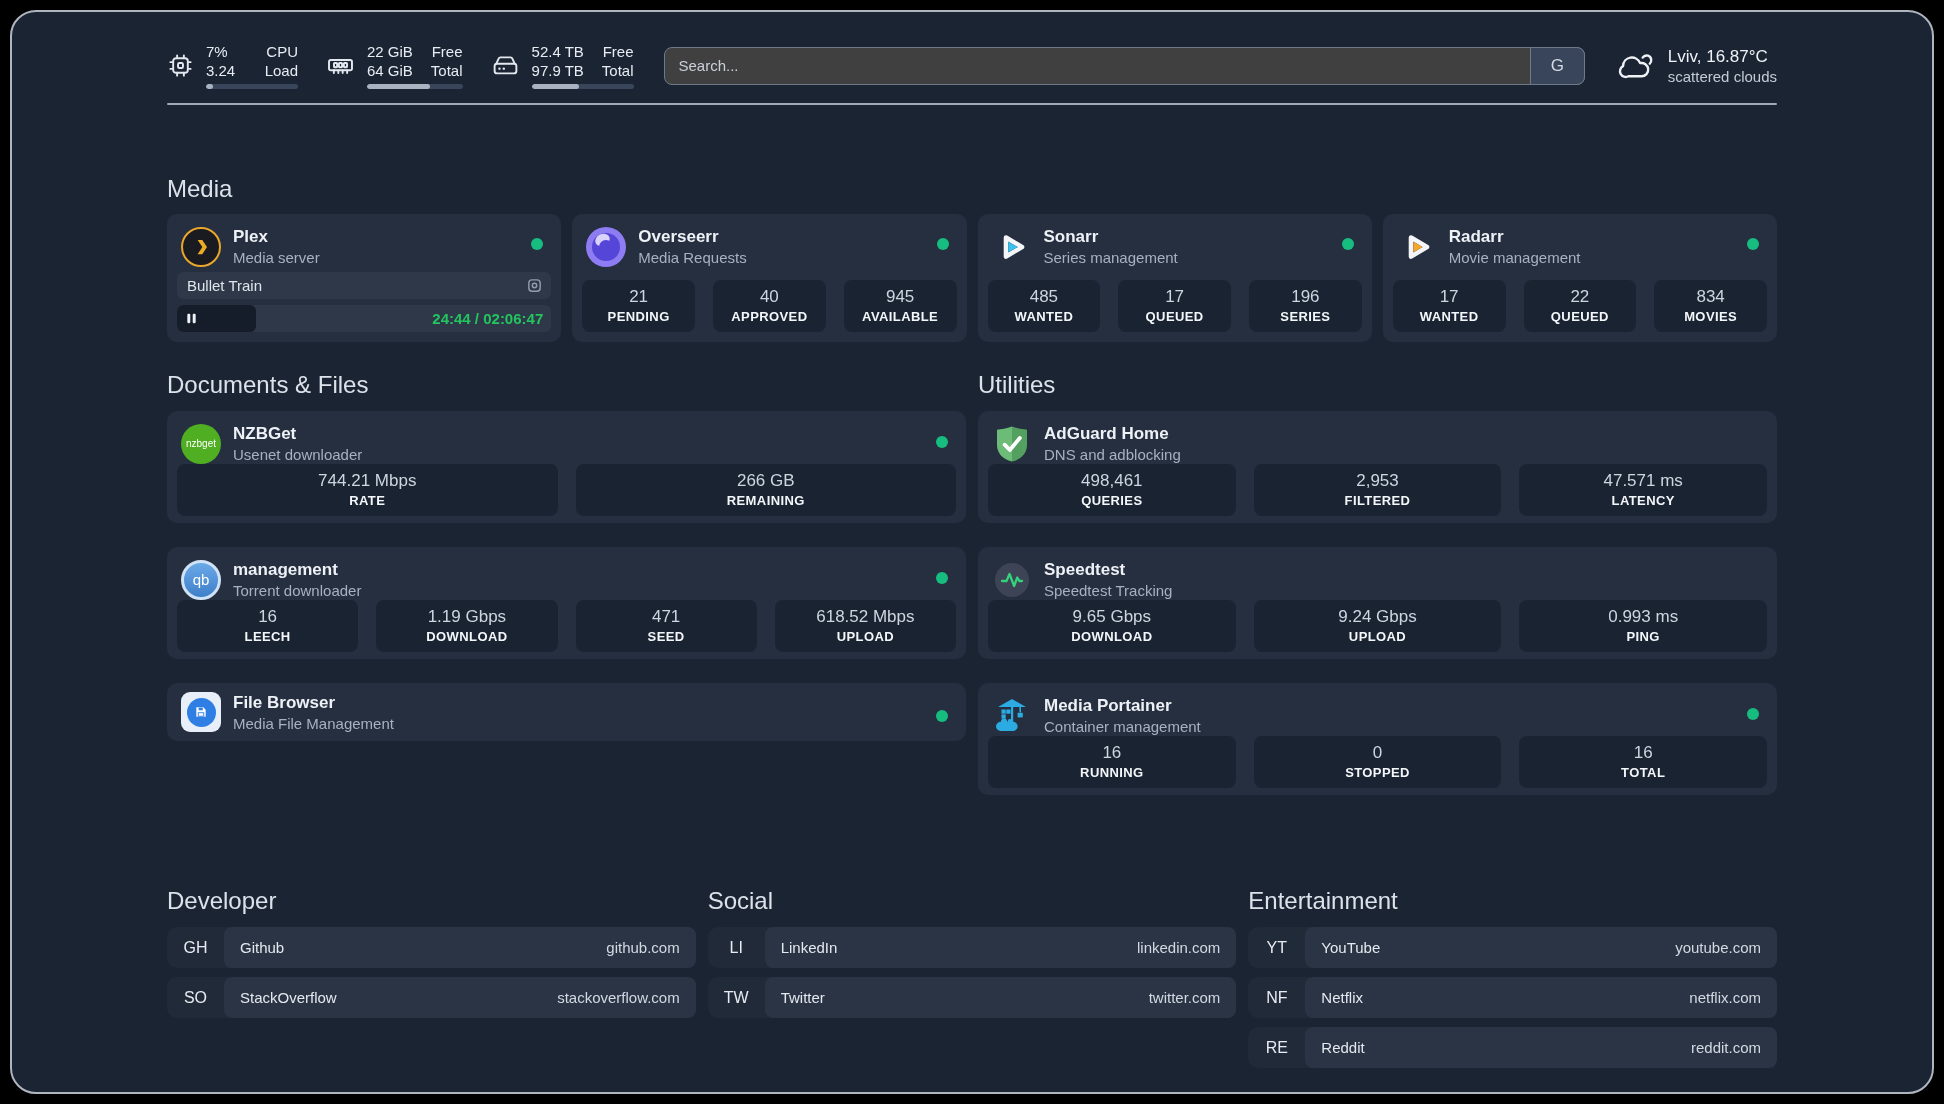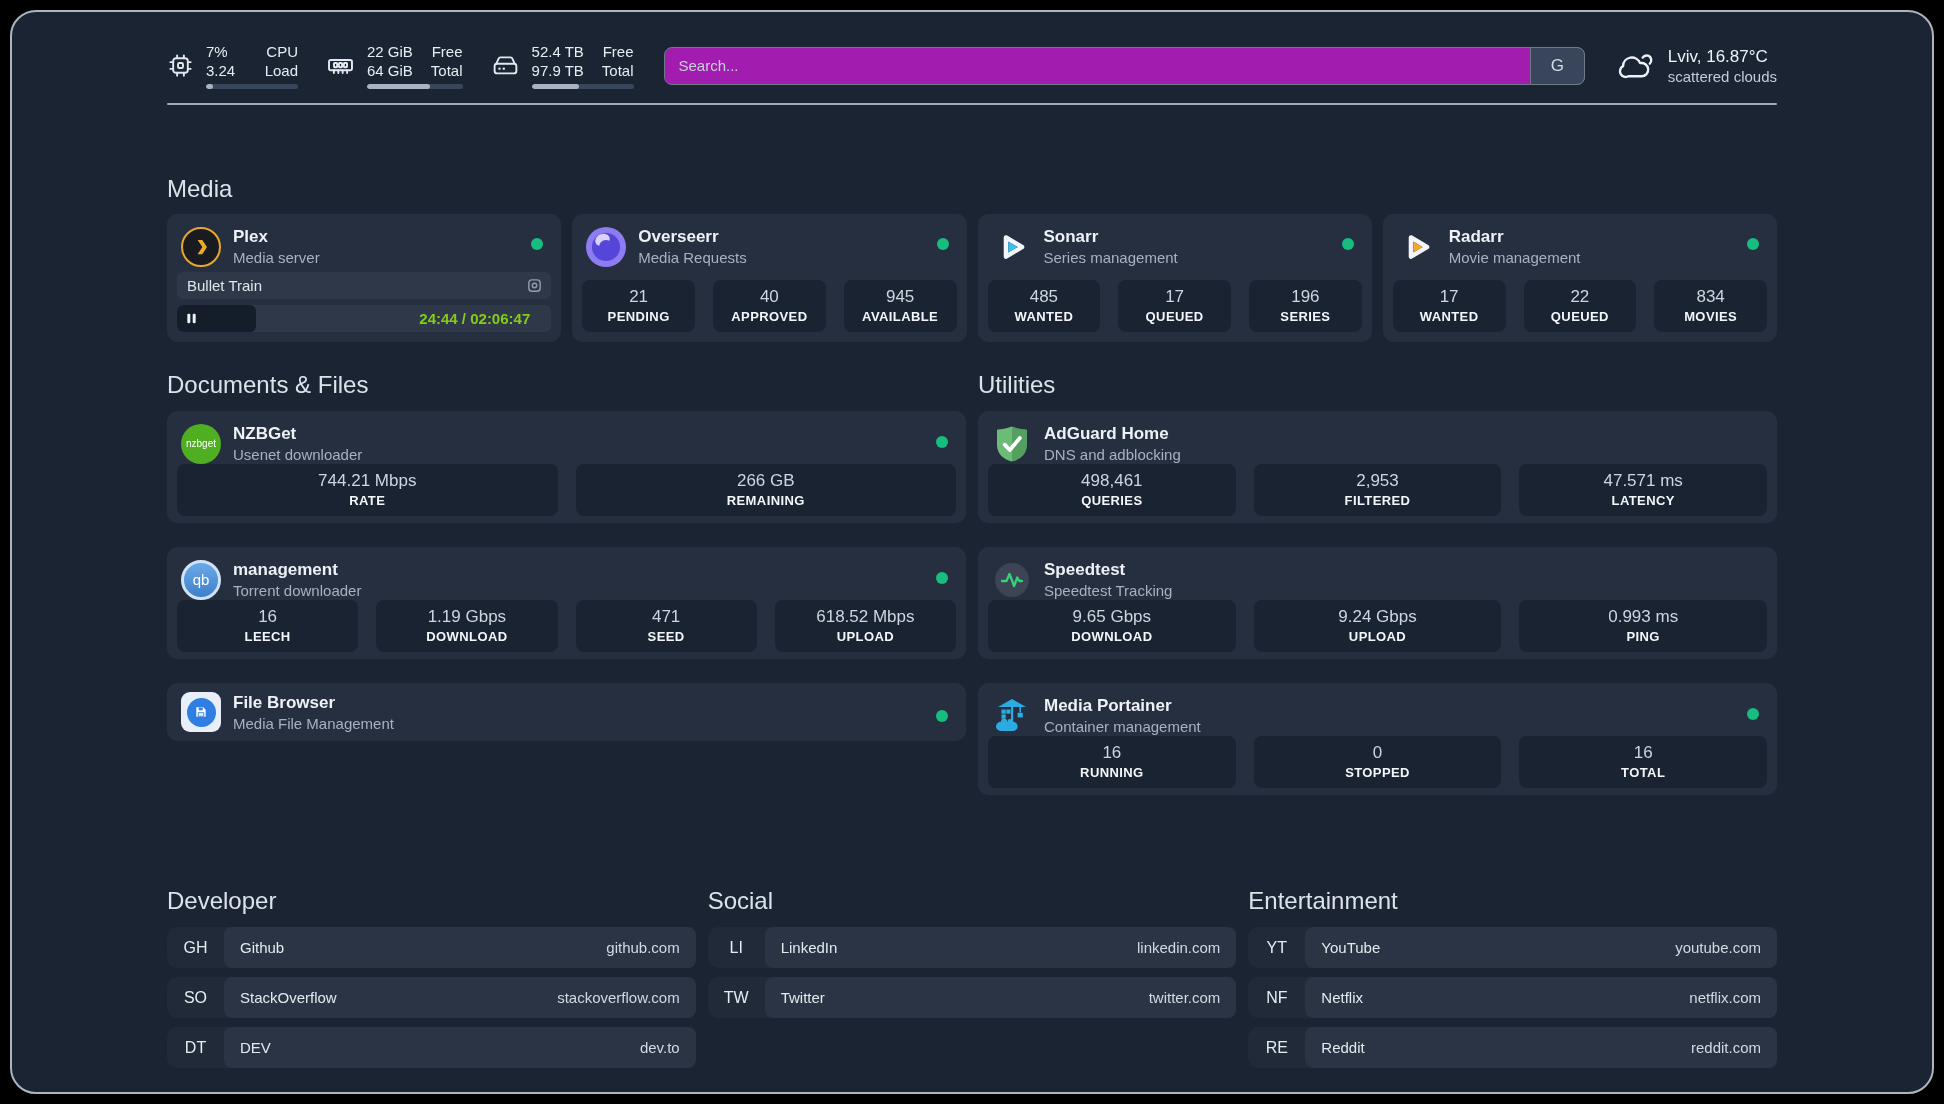--- a/index.html
+++ b/index.html
@@ -16,21 +16,21 @@
   .res-icon { margin-right:12px; display:flex; align-items:center; }
   .res-body { display:flex; flex-direction:column; }
   .res-cols { display:flex; justify-content:space-between; gap:18px; min-width:92px; }
   .res-col { display:flex; flex-direction:column; }
   .res-col.right { text-align:right; }
   .res-col span { font-size:15px; line-height:19px; color:#e7ecf3; }
   .bar { margin-top:4px; height:5px; border-radius:3px; background:#39455a; overflow:hidden; }
   .bar-fill { height:100%; background:#a9b2c0; border-radius:3px; }
 
   .search { flex:1; position:relative; height:38px; margin-right:32px; }
-  .search input { width:100%; height:100%; background:#a21caf; border:1.5px solid #6e7a8a;
+  .search input { width:100%; height:100%; background:#404040; border:1.5px solid #6e7a8a;
     border-radius:8px; padding:0 70px 0 14px; font-size:15px; color:#e7ecf3; outline:none;
     font-family:"Liberation Sans", sans-serif; }
   .search input::placeholder { color:#c9d0da; }
   .g-btn { position:absolute; right:0; top:0; bottom:0; width:55px; background:#39455a;
     border:1.5px solid #6e7a8a; border-radius:0 8px 8px 0; display:flex; align-items:center;
     justify-content:center; font-size:17px; color:#d5dbe4; cursor:pointer; }
 
   .weather { display:flex; align-items:center; gap:13px; }
   .w1 { font-size:17px; color:#eef2f7; line-height:21px; }
   .w2 { font-size:15px; color:#c3cbd6; line-height:19px; }
@@ -87,21 +87,21 @@
 
   
   .player { margin:0 10px 10px 10px; }
   .player-title-row { height:27px; background:#2e3848; border-radius:6px; display:flex;
     align-items:center; padding:0 8px 0 10px; }
   .player-title-row .pt { flex:1; font-size:15px; color:#dfe5ec; }
   .player-progress { position:relative; margin-top:6px; height:27px; background:#2e3848;
     border-radius:6px; overflow:hidden; }
   .pp-fill { position:absolute; left:0; top:0; bottom:0; background:#151d2a; border-radius:6px;
     display:flex; align-items:center; padding-left:8px; }
-  .ptime { position:absolute; right:21px; top:0; line-height:27px; font-size:15px; font-weight:700; color:#84cc16; }
+  .ptime { position:absolute; right:8px; top:0; line-height:27px; font-size:15px; font-weight:700; color:#22c55e; }
 
   
   .bookmarks-row { display:flex; gap:12px; margin-top:92px; }
   .bm-col { flex:1; min-width:0; }
   .bm-col .section-title { margin-bottom:12px; }
   .bm-list { display:flex; flex-direction:column; gap:9px; }
   .bm-item { height:41px; background:#202a39; border-radius:10px; display:flex; align-items:stretch; cursor:pointer; }
   .bm-abbr { width:57px; flex:0 0 57px; display:flex; align-items:center; justify-content:center;
     font-size:16px; color:#e8ecf2; }
   .bm-main { flex:1; background:#2a3444; border-radius:8px; display:flex; align-items:center;
@@ -565,27 +565,20 @@
                 <span class="bm-url">github.com</span>
               </div>
         </div>
         <div class="bm-item">
           <span class="bm-abbr">SO</span>
           <div class="bm-main">
                 <span class="bm-name">StackOverflow</span>
                 <span class="bm-url">stackoverflow.com</span>
               </div>
         </div>
-        <div class="bm-item">
-          <span class="bm-abbr">DT</span>
-          <div class="bm-main">
-                <span class="bm-name">DEV</span>
-                <span class="bm-url">dev.to</span>
-              </div>
-        </div>
       </div>
     </div>
 
     <div class="bm-col">
       <div class="section-title">Social</div>
       <div class="bm-list">
         <div class="bm-item">
           <span class="bm-abbr">LI</span>
           <div class="bm-main">
                 <span class="bm-name">LinkedIn</span>

